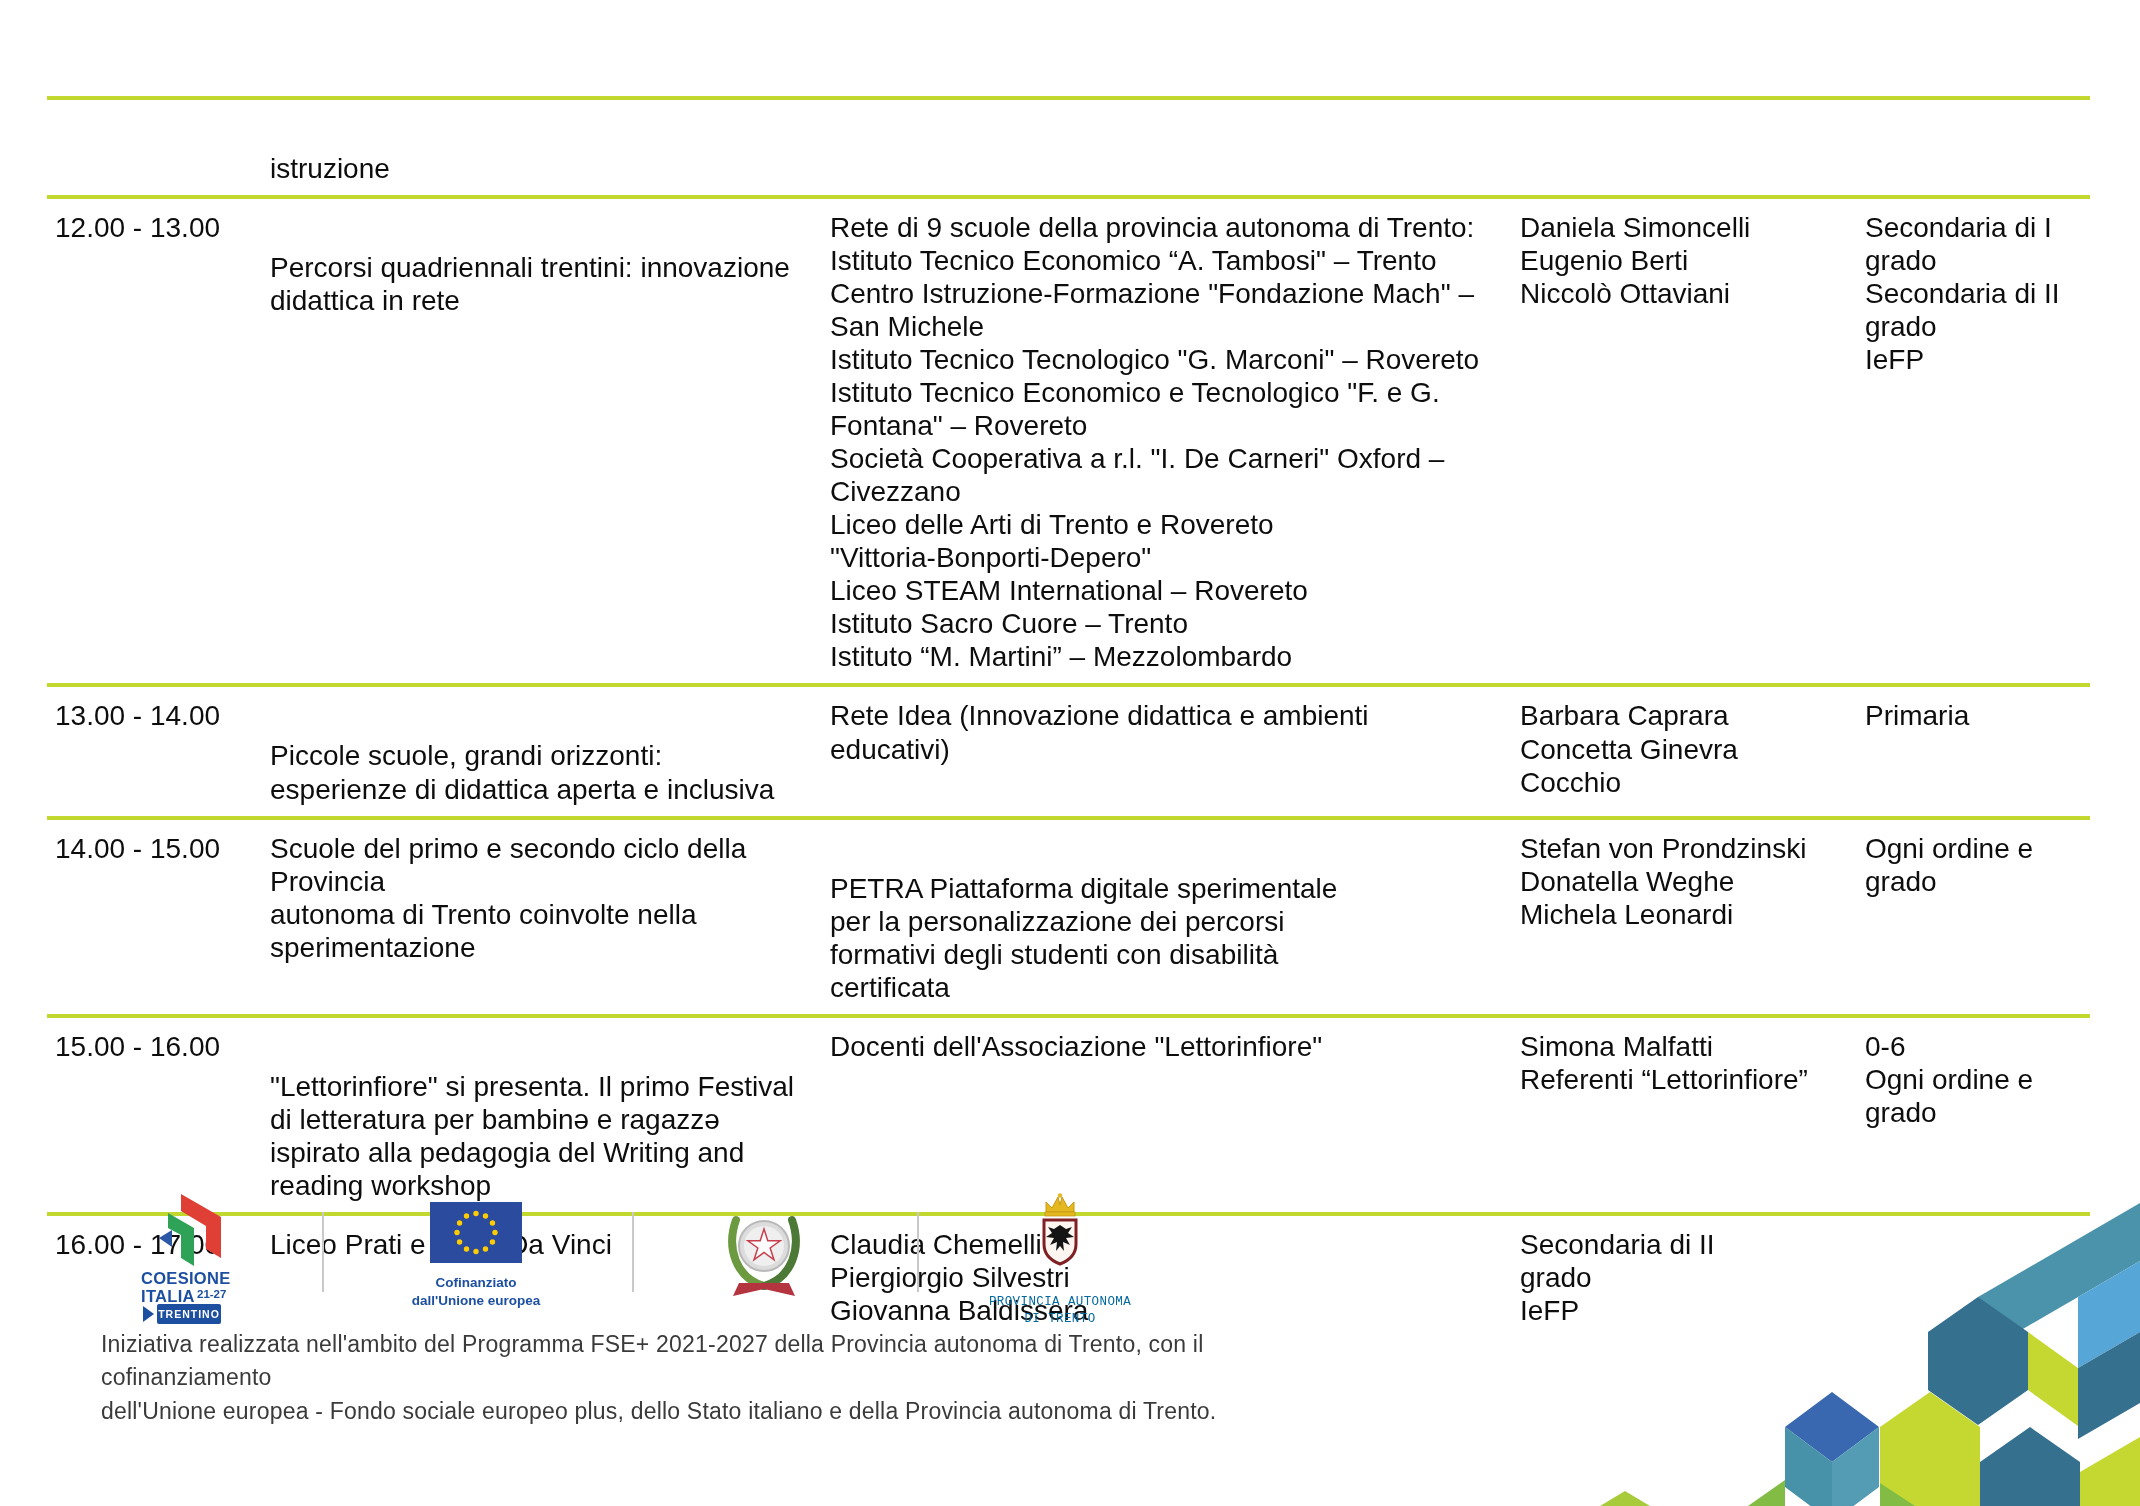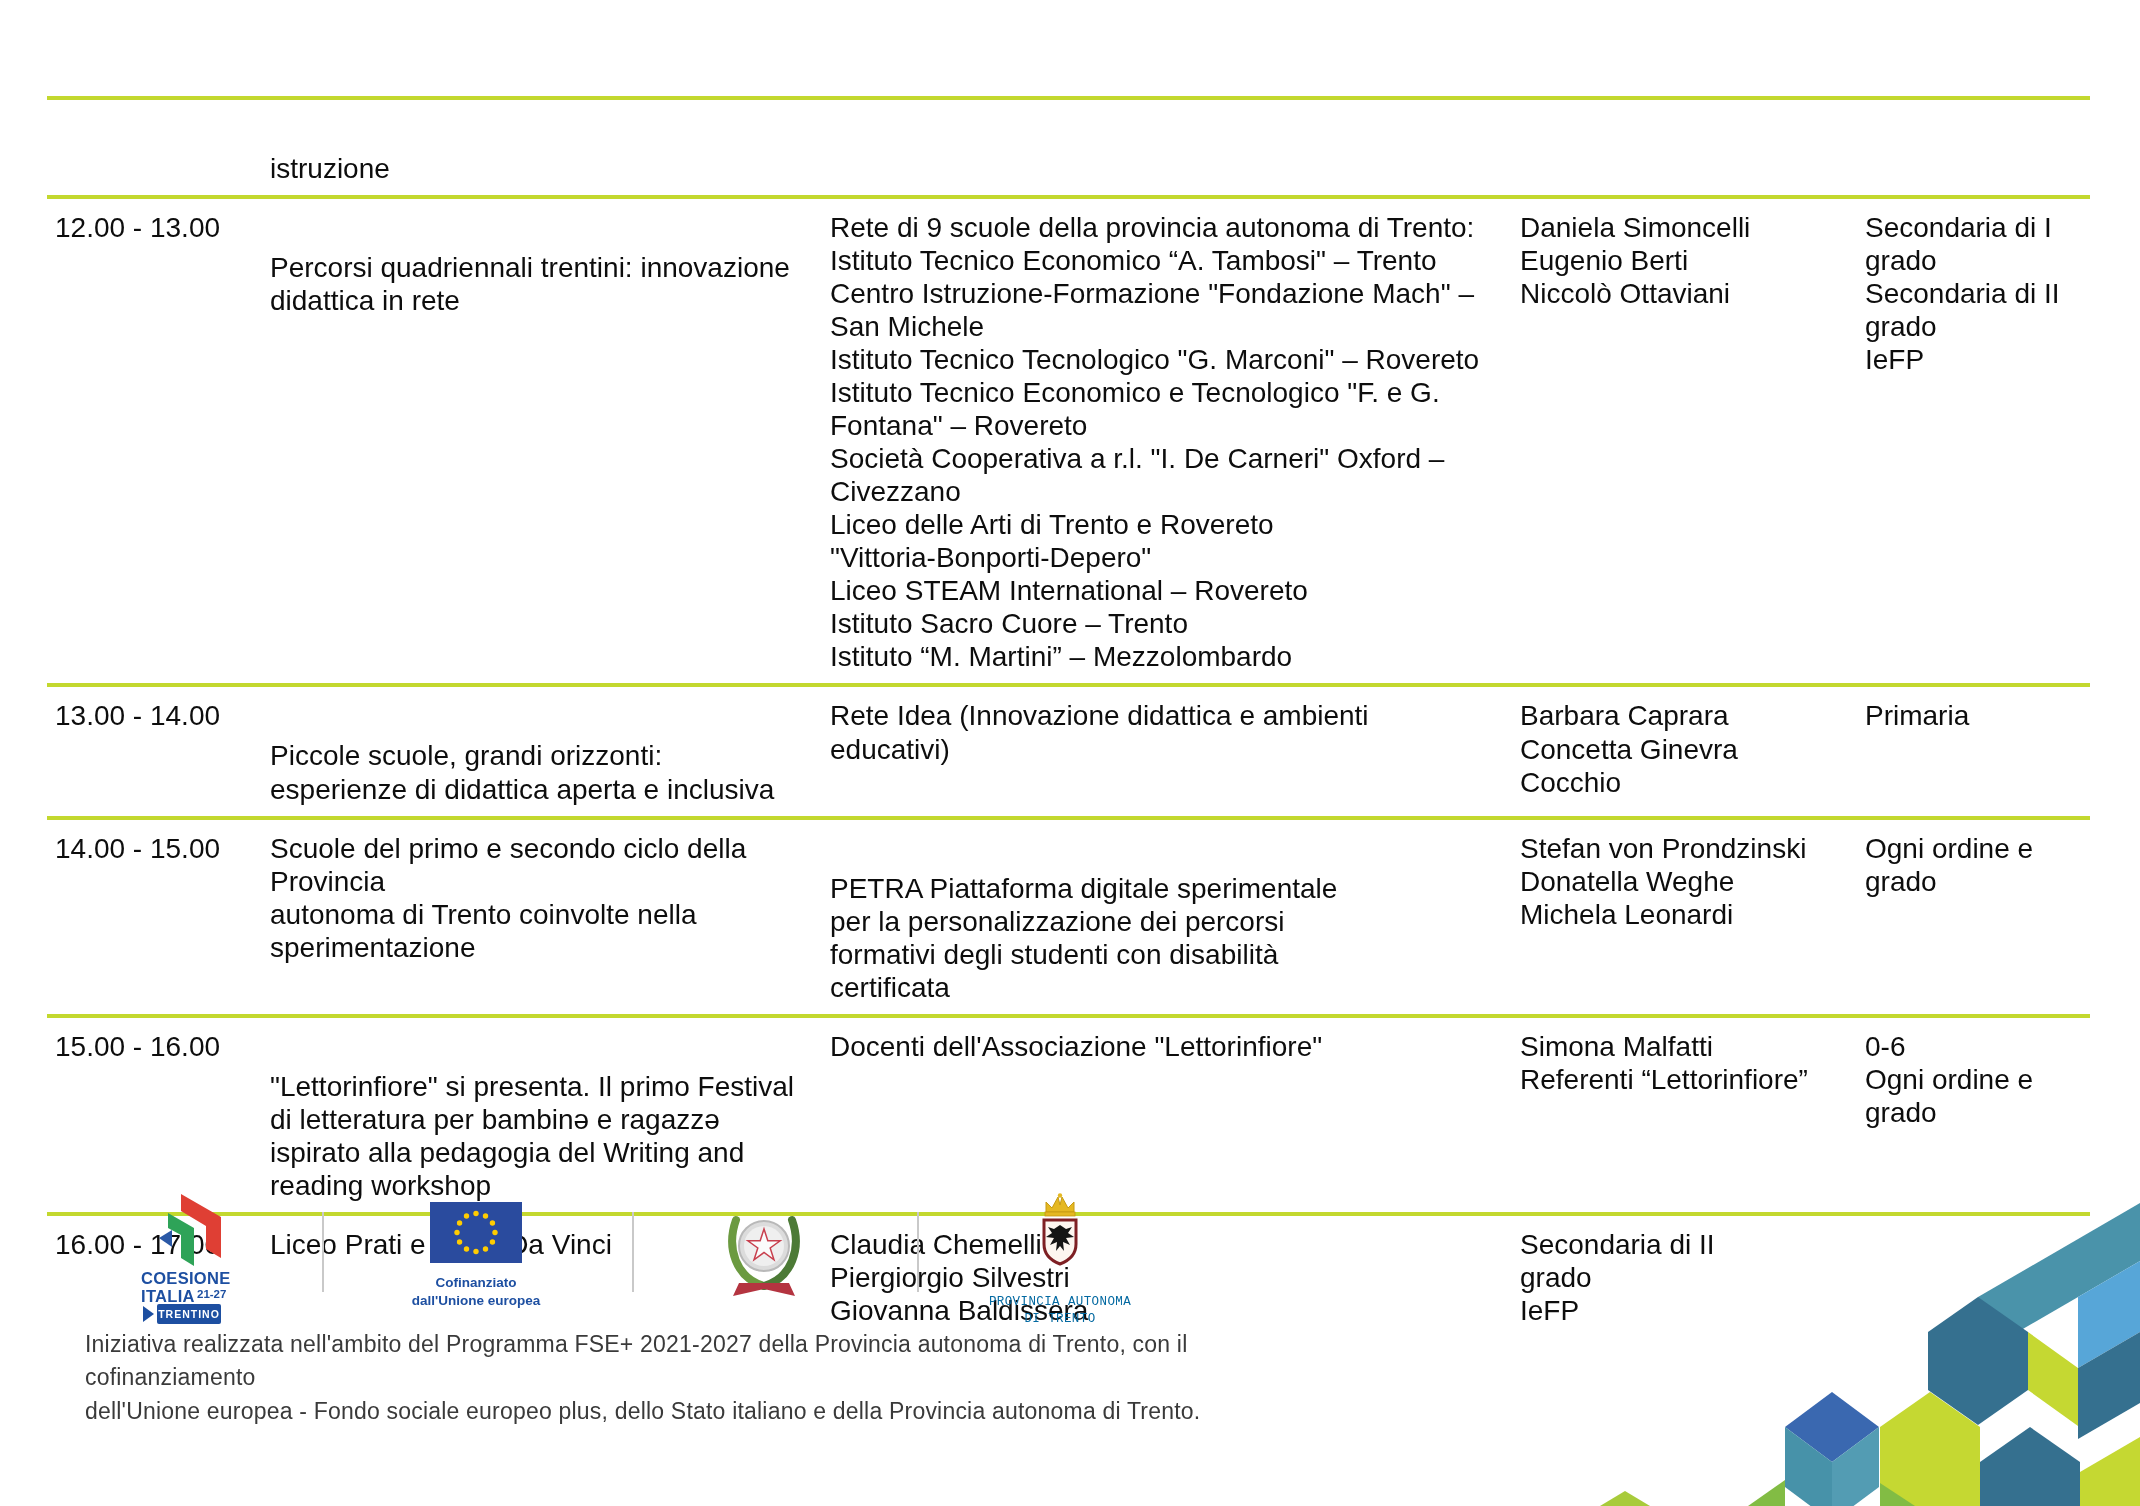--- a/index.html
+++ b/index.html
@@ -33,21 +33,21 @@
     margin-top:7px;font-size:13.5px;font-weight:bold;color:#1D4FA1;
     line-height:1.3;white-space:pre-line;
   }
   .trento-block{position:absolute;left:980px;top:1192px;width:160px;text-align:center;}
   .trento-caption{
     margin-top:14px;font-family:Liberation Mono, monospace;
     font-size:12.5px;letter-spacing:.4px;color:#0369a1;line-height:1.35;
     white-space:pre-line;
   }
   .funding-text{
-    position:absolute;left:85px;top:1328px;width:1190px;
+    position:absolute;left:101px;top:1328px;width:1190px;
     font-size:23px;line-height:1.45;color:#3a3a3a;letter-spacing:.2px;
     white-space:pre-line;
   }
   .corner-art{position:absolute;right:0;bottom:0;}
 </style>
 </head>
 <body>
 
 <div class="schedule">
 

